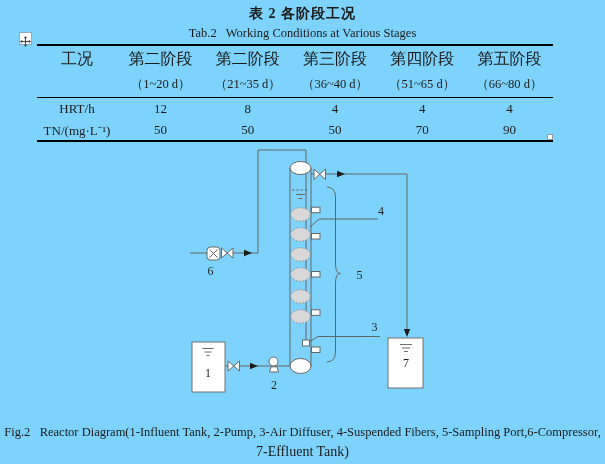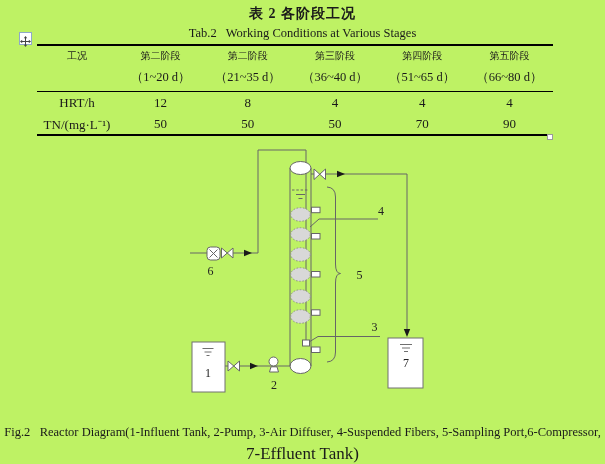--- a/index.html
+++ b/index.html
@@ -1,39 +1,39 @@
 <!DOCTYPE html>
 <html><head>
 <meta charset="utf-8">
 <style>
   html,body{margin:0;padding:0;background:#fff;}
-  .page{position:relative;width:605px;height:464px;background:#bef264;overflow:hidden;
+  .page{position:relative;width:605px;height:464px;background:#7dd3fc;overflow:hidden;
         font-family:"Liberation Serif",serif;color:#1a1a1a;}
   .abs{position:absolute;}
   .centered{left:0;width:605px;text-align:center;white-space:pre;}
   .tbl-title-zh{top:5px;font-size:14px;font-weight:bold;letter-spacing:1px;}
   .tbl-title-en{top:26px;font-size:12.5px;}
   
   .wtable{position:absolute;left:37px;top:44px;width:516px;border-collapse:collapse;table-layout:fixed;
           border-top:2.5px solid #000;border-bottom:2.5px solid #000;}
   .wtable thead tr{border-bottom:1.2px solid #000;}
   .wtable th{font-weight:normal;vertical-align:top;padding:3px 0 4px 0;height:38px;}
   .wtable td{text-align:center;height:21px;padding:0;font-size:13px;font-family:Liberation Serif, serif;}
-  .wtable th .h1{font-size:10px;text-align:center;}
+  .wtable th .h1{font-size:16px;text-align:center;}
   .wtable th .h2{font-size:12.5px;text-align:center;margin-top:6px;white-space:pre;}
   .col0{width:80px;}
   
   .move-handle{left:19px;top:32px;width:13px;height:13px;background:#fff;border:1px solid #8fa8c8;
                box-sizing:border-box;}
   .resize-handle{left:547px;top:134px;width:6px;height:6px;background:#fff;border:1px solid #9a9a9a;
                box-sizing:border-box;}
   .diagram-svg{left:180px;top:142px;}
   .cap-zh{top:402px;font-size:13px;font-weight:bold;}
   .cap-en1{top:425px;font-size:12.5px;}
-  .cap-en2{top:444px;font-size:17px;}
+  .cap-en2{top:444px;font-size:14px;}
   svg text{font-family:"Liberation Serif",serif;font-size:12px;fill:#222;}
 </style>
 </head>
 <body>
 
 <div class="page">
 
   <div class="abs centered tbl-title-zh">表 2 各阶段工况</div>
   <div class="abs centered tbl-title-en">Tab.2   Working Conditions at Various Stages</div>
 

